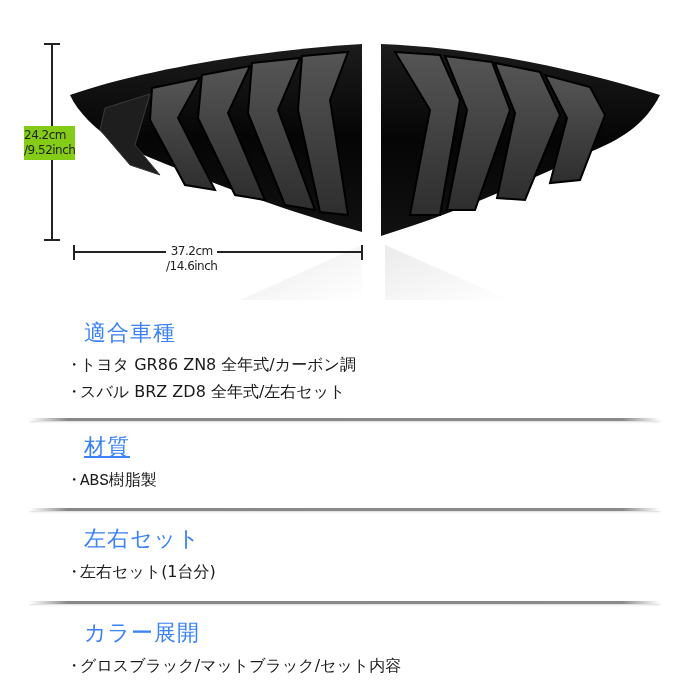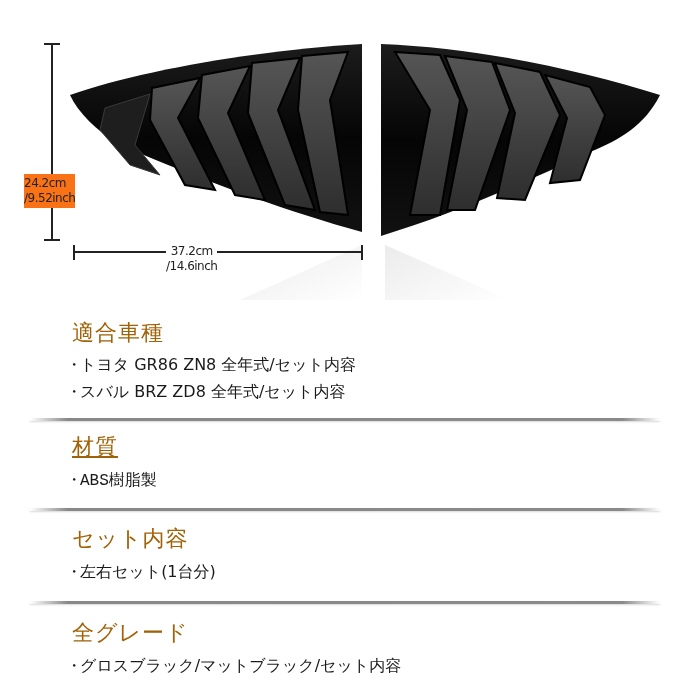--- a/index.html
+++ b/index.html
@@ -1,26 +1,26 @@
 <!DOCTYPE html>
 <html><head>
 <meta charset="utf-8">
 <style>
   html, body { margin:0; padding:0; background:#ffffff; }
   body { width:700px; height:700px; position:relative; overflow:hidden;
          font-family:"DejaVu Sans", "Liberation Sans", sans-serif; color:#1a1a1a; }
   .product { position:absolute; left:0; top:0; width:700px; height:300px; }
   .product svg { position:absolute; left:0; top:0; }
   .dim-v-label { position:absolute; left:24px; top:126px; font-size:12px; line-height:15px;
-                 color:#222; letter-spacing:-0.5px; background:#f97316; padding:2px 0;margin-top:48px; }
+                 color:#222; letter-spacing:-0.5px; background:#84cc16; padding:2px 0; }
   .dim-h-label { position:absolute; left:166px; top:244px; font-size:12px; line-height:15px;
                  color:#222; letter-spacing:-0.5px; text-align:center; }
   .dim-h-label span { display:block; }
   .dim-h-label .l1 { background:#fff; padding:0 4px; }
-  .heading { position:absolute; left:72px; font-size:22px; color:#a16207; letter-spacing:1px; }
+  .heading { position:absolute; left:84px; font-size:22px; color:#3b82f6; letter-spacing:1px; }
   .bullet { position:absolute; left:66px; font-size:16px; color:#1a1a1a; white-space:nowrap; }
   .bullet .dot { display:inline-block; width:14px; }
   .divider { position:absolute; left:30px; width:630px; height:3px;
              background:linear-gradient(to right, rgba(120,120,120,0) 0%, #888 6%, #8a8a8a 94%, rgba(120,120,120,0) 100%);
              box-shadow:0 1px 2px rgba(0,0,0,0.15); }
 </style>
 </head>
 <body>
 
 <div class="product">
@@ -79,35 +79,35 @@
     <div>/9.52inch</div>
   </div>
   <div class="dim-h-label">
     <span class="l1">37.2cm</span>
     <span>/14.6inch</span>
   </div>
 </div>
 
 <div class="heading" style="top:318px;">適合車種</div>
 <div class="bullet" style="top:355px;">
-  <span class="dot">・</span><span>トヨタ GR86 ZN8 全年式/セット内容</span>
+  <span class="dot">・</span><span>トヨタ GR86 ZN8 全年式/カーボン調</span>
 </div>
 <div class="bullet" style="top:382px;">
-  <span class="dot">・</span><span>スバル BRZ ZD8 全年式/セット内容</span>
+  <span class="dot">・</span><span>スバル BRZ ZD8 全年式/左右セット</span>
 </div>
 <div class="divider" style="top:418px;"></div>
 
 <div class="heading" style="top:432px;text-decoration:underline;">材質</div>
 <div class="bullet" style="top:470px;font-family:Liberation Mono, monospace;">
   <span class="dot">・</span><span>ABS樹脂製</span>
 </div>
 <div class="divider" style="top:508px;"></div>
 
-<div class="heading" style="top:524px;">セット内容</div>
+<div class="heading" style="top:524px;">左右セット</div>
 <div class="bullet" style="top:562px;">
   <span class="dot">・</span><span>左右セット(1台分)</span>
 </div>
 <div class="divider" style="top:601px;"></div>
 
-<div class="heading" style="top:618px;">全グレード</div>
+<div class="heading" style="top:618px;">カラー展開</div>
 <div class="bullet" style="top:656px;">
   <span class="dot">・</span><span>グロスブラック/マットブラック/セット内容</span>
 </div>
 
 </body></html>

